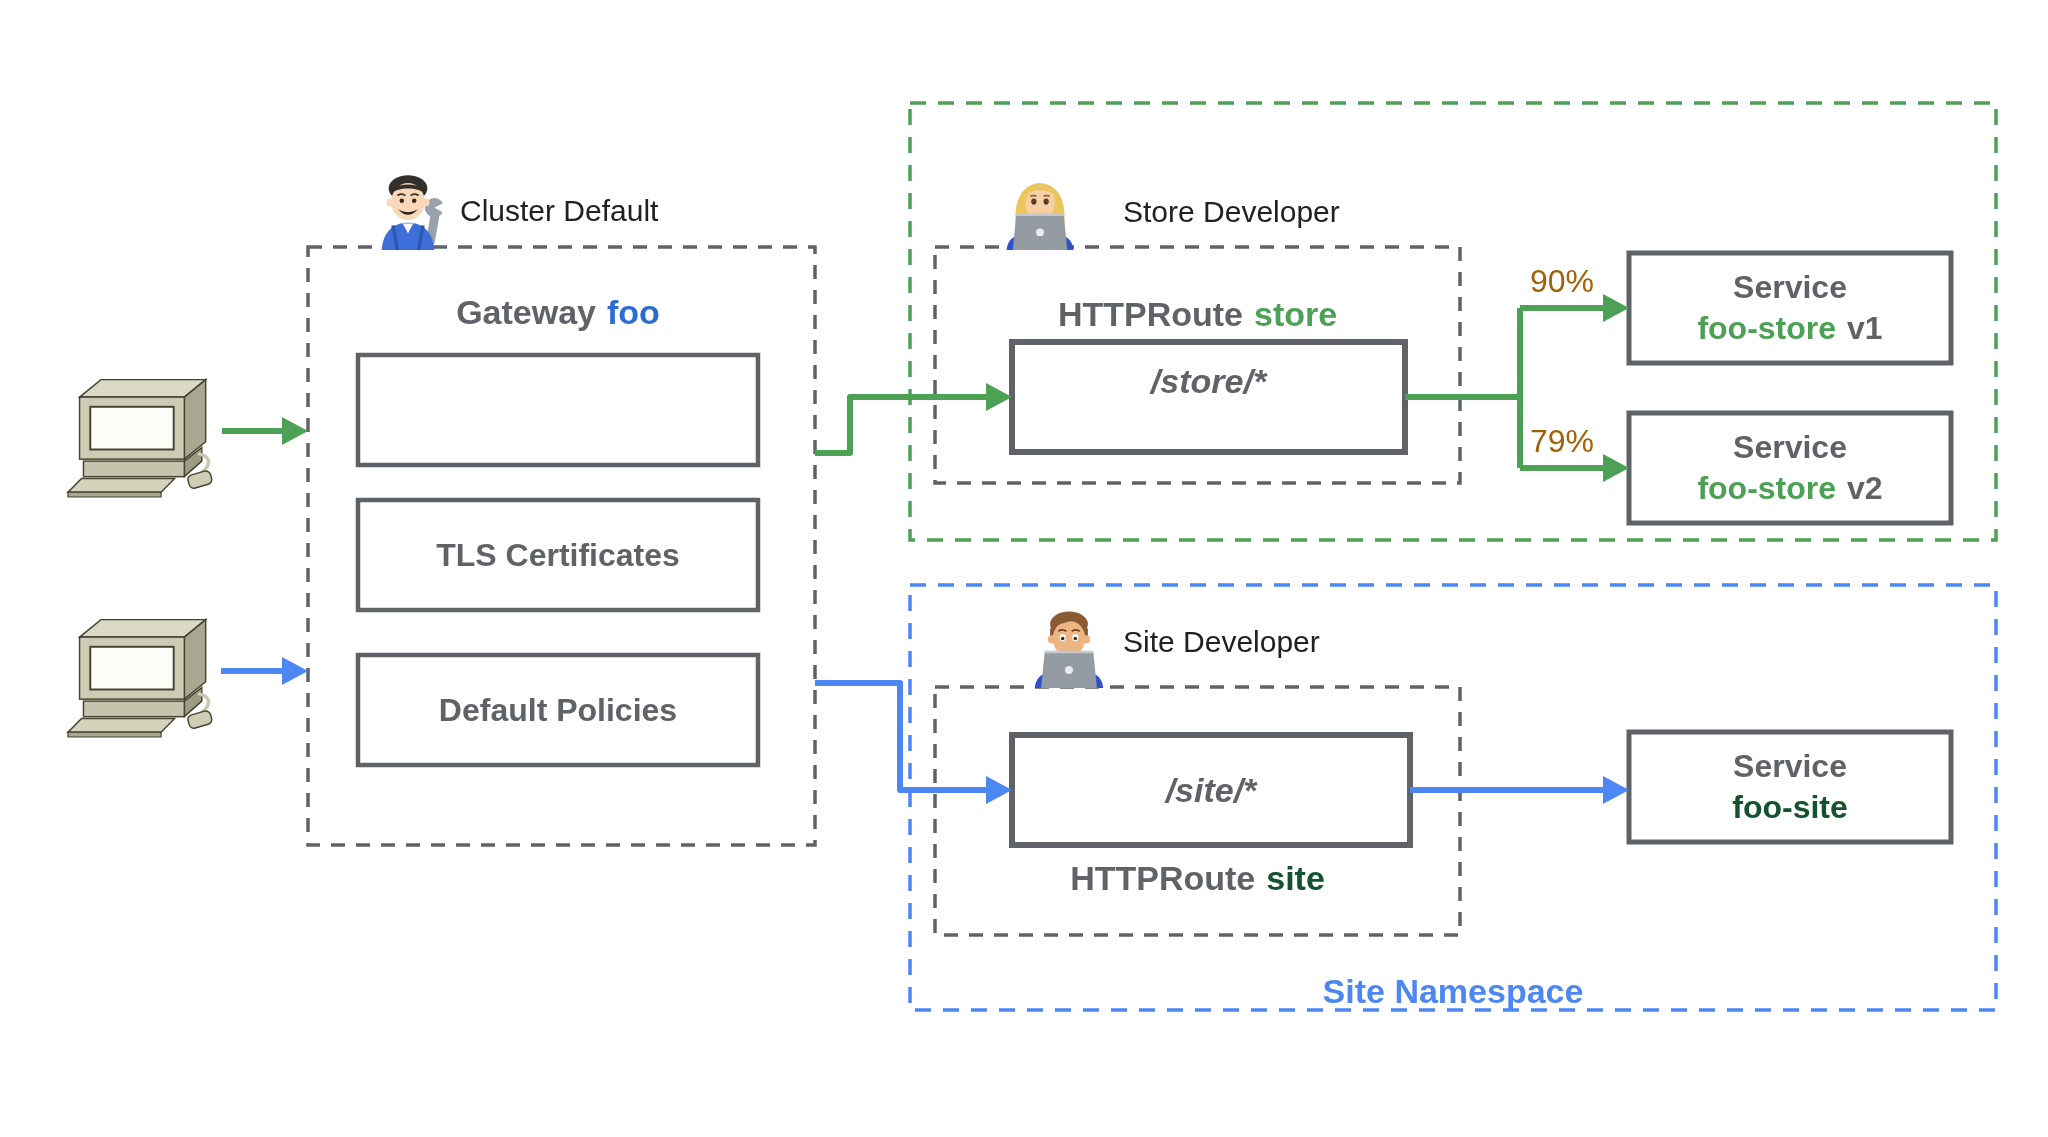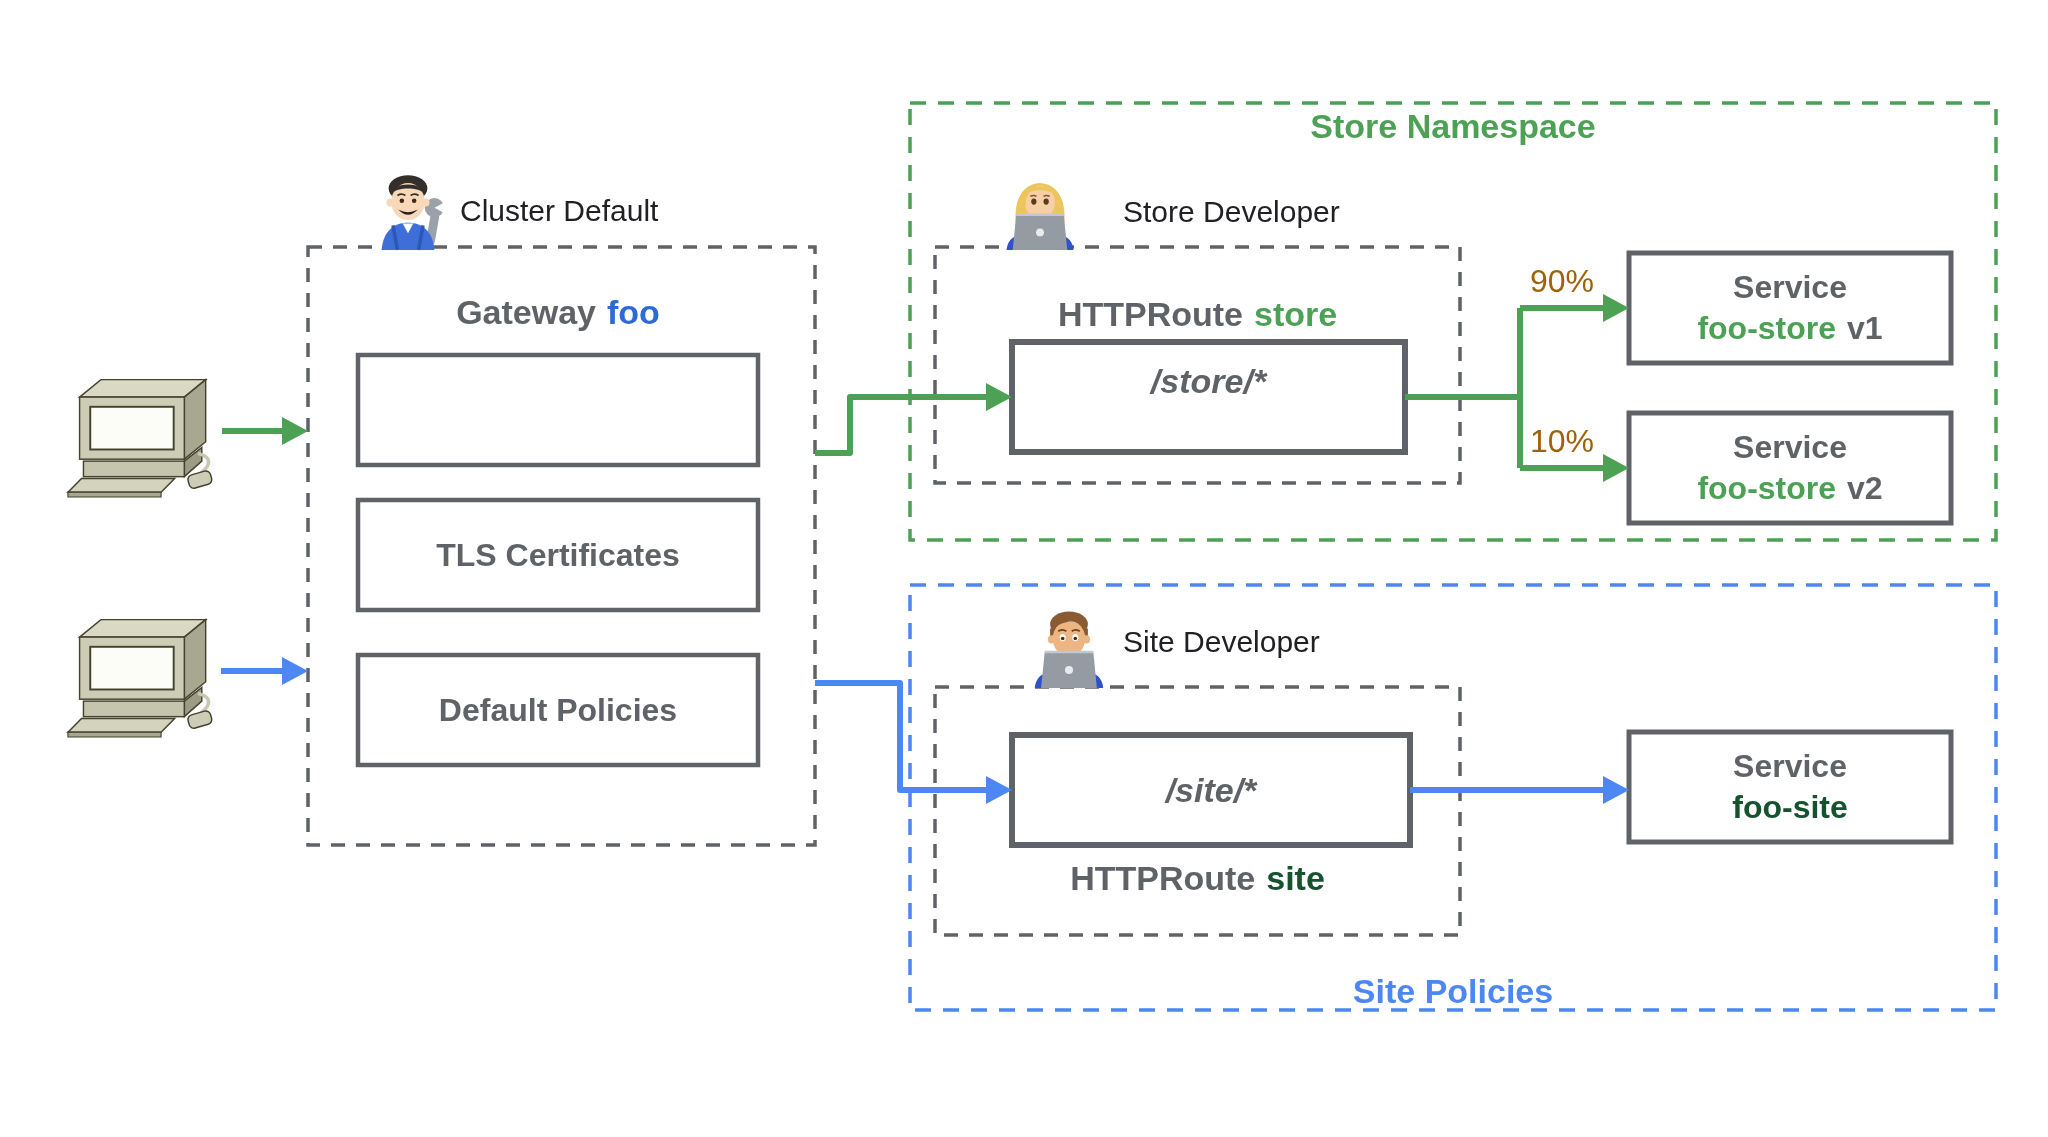--- a/index.html
+++ b/index.html
@@ -171,31 +171,30 @@
     <span class="deepblue">foo</span>
   </div>
 
   <div class="txt inner-box-text" style="left:358px;top:500px;width:400px;height:110px;">
     <span>TLS Certificates</span>
   </div>
   <div class="txt inner-box-text" style="left:358px;top:655px;width:400px;height:110px;">
     <span>Default Policies</span>
   </div>
 
-  <div class="txt ns-title green center" style="left:910px;top:106px;width:1086px;">Store Namespace</div>
 
   <div class="txt box-title-row" style="left:935px;top:294px;width:525px;">
     <span class="gray">HTTPRoute</span>
     <span class="green-t">store</span>
   </div>
 
   <div class="txt route-path" style="left:1012px;top:326px;width:393px;height:110px;">/store/*</div>
 
   <div class="txt pct center" style="left:1502px;top:262px;width:120px;">90%</div>
-  <div class="txt pct center" style="left:1502px;top:422px;width:120px;">10%</div>
+  <div class="txt pct center" style="left:1502px;top:422px;width:120px;">79%</div>
 
   <div class="txt service-box-text" style="left:1629px;top:253px;width:322px;height:110px;">
     <span class="gray">Service</span>
     <span class="svc-line2">
       <span class="green-t">foo-store</span>
       <span class="gray">v1</span>
     </span>
   </div>
   <div class="txt service-box-text" style="left:1629px;top:413px;width:322px;height:110px;">
     <span class="gray">Service</span>
@@ -210,15 +209,15 @@
   <div class="txt box-title-row" style="left:935px;top:858px;width:525px;">
     <span class="gray">HTTPRoute</span>
     <span class="blue-t">site</span>
   </div>
 
   <div class="txt service-box-text" style="left:1629px;top:732px;width:322px;height:110px;">
     <span class="gray">Service</span>
     <span class="blue-t">foo-site</span>
   </div>
 
-  <div class="txt ns-title blue center" style="left:910px;top:971px;width:1086px;">Site Policies</div>
+  <div class="txt ns-title blue center" style="left:910px;top:971px;width:1086px;">Site Namespace</div>
 
 </div>
 
 </body></html>

